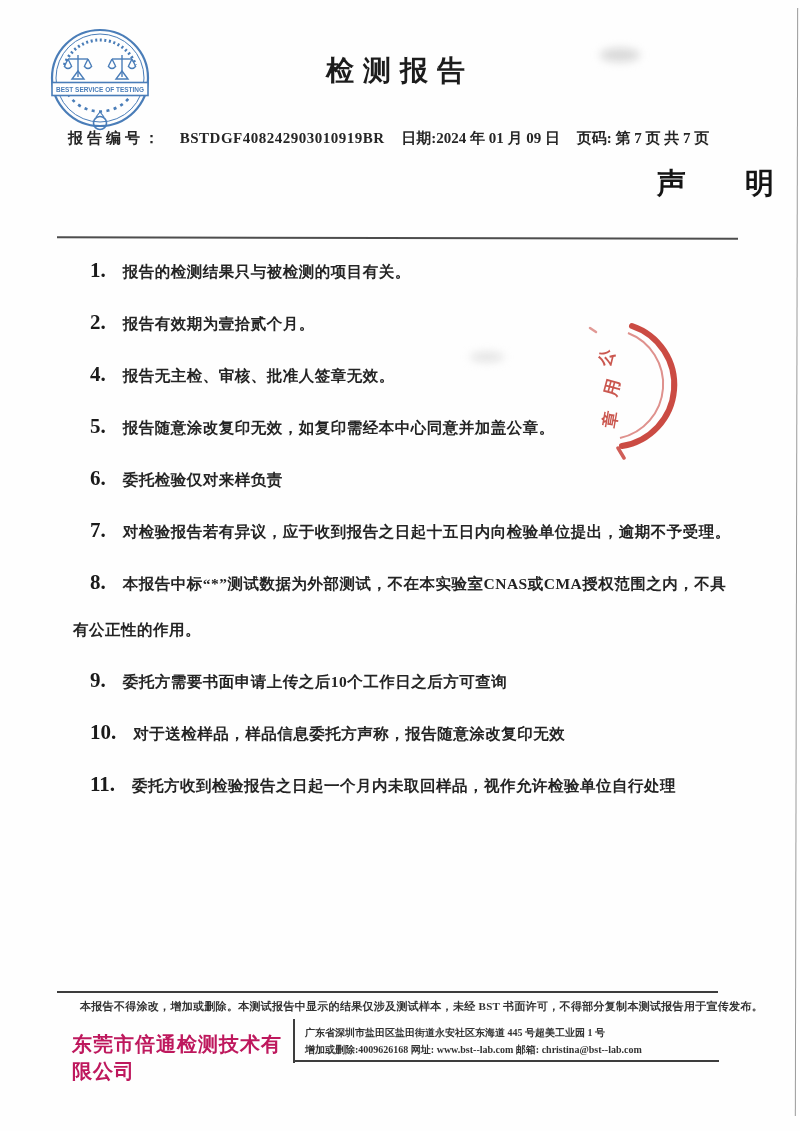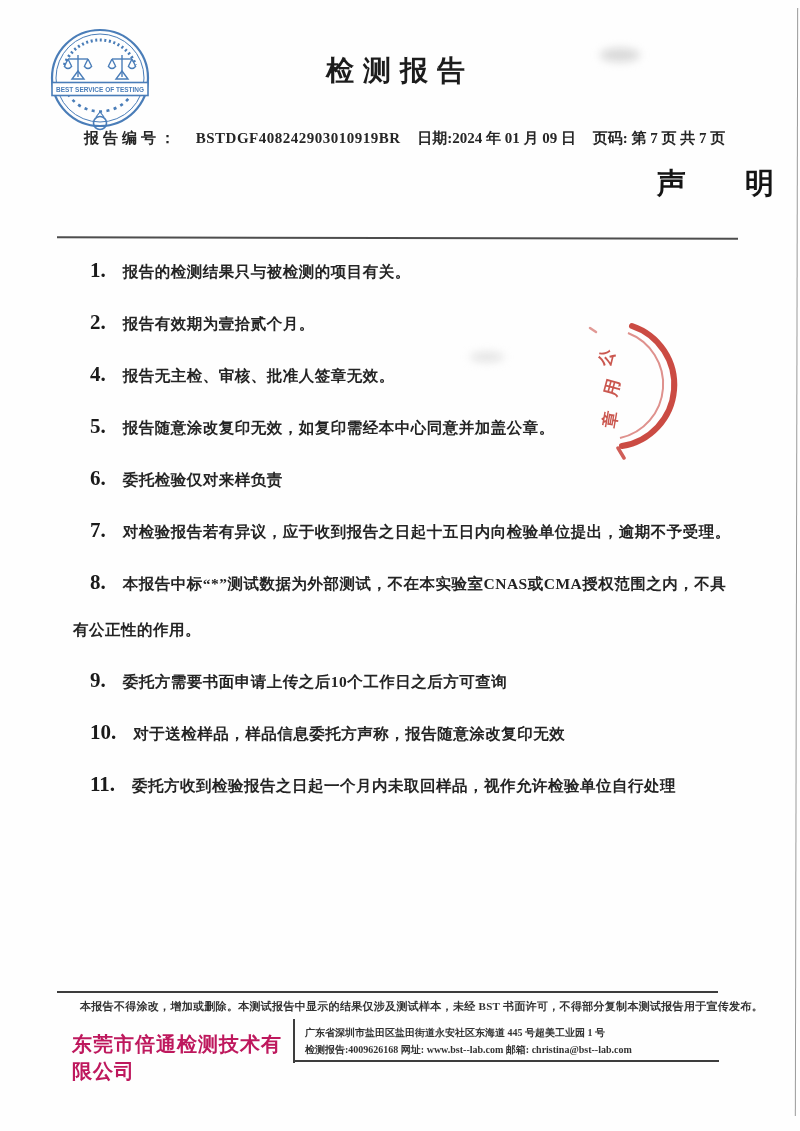--- a/index.html
+++ b/index.html
@@ -8,21 +8,21 @@
     background:#fefefe;overflow:hidden;
     font-family:"Liberation Serif","DejaVu Serif",serif;color:#2a2a2a;
   }
   
   .logo{position:absolute;left:47px;top:25px;width:106px;height:110px;}
   .report-title{
     position:absolute;left:0;top:52px;width:100%;text-align:center;
     font-size:28px;font-weight:700;letter-spacing:9px;color:#1c1c1c;
   }
   .report-info{
-    position:absolute;left:84px;top:129px;width:680px;
+    position:absolute;left:68px;top:129px;width:680px;
     font-size:15px;font-weight:700;color:#262626;white-space:nowrap;
   }
   .report-info .lbl{letter-spacing:4px;}
   .report-info span{margin-right:13px;}
   .report-info .no{font-family:"Liberation Serif","DejaVu Serif",serif;letter-spacing:.5px;}
   
   .decl-title{
     position:absolute;left:0;top:164px;width:100%;text-align:right;
     font-size:29px;font-weight:700;letter-spacing:26px;padding-left:26px;
     box-sizing:border-box;color:#141414;
@@ -150,17 +150,17 @@
         <span>章</span>
       </div>
   </div>
 
   <div class="foot-rule-top"></div>
   <div class="foot-disclaimer">本报告不得涂改，增加或删除。本测试报告中显示的结果仅涉及测试样本，未经 BST 书面许可，不得部分复制本测试报告用于宣传发布。</div>
   <div class="foot-company">东莞市倍通检测技术有限公司</div>
   <div class="foot-vline"></div>
   <div class="foot-addr">
     <div>广东省深圳市盐田区盐田街道永安社区东海道 445 号超美工业园 1 号</div>
-    <div>检测报告:4009626168  网址: www.bst--lab.com  邮箱: christina@bst--lab.com</div>
+    <div>增加或删除:4009626168  网址: www.bst--lab.com  邮箱: christina@bst--lab.com</div>
   </div>
   <div class="foot-rule-bottom"></div>
 
 </div>
 
 </body></html>

